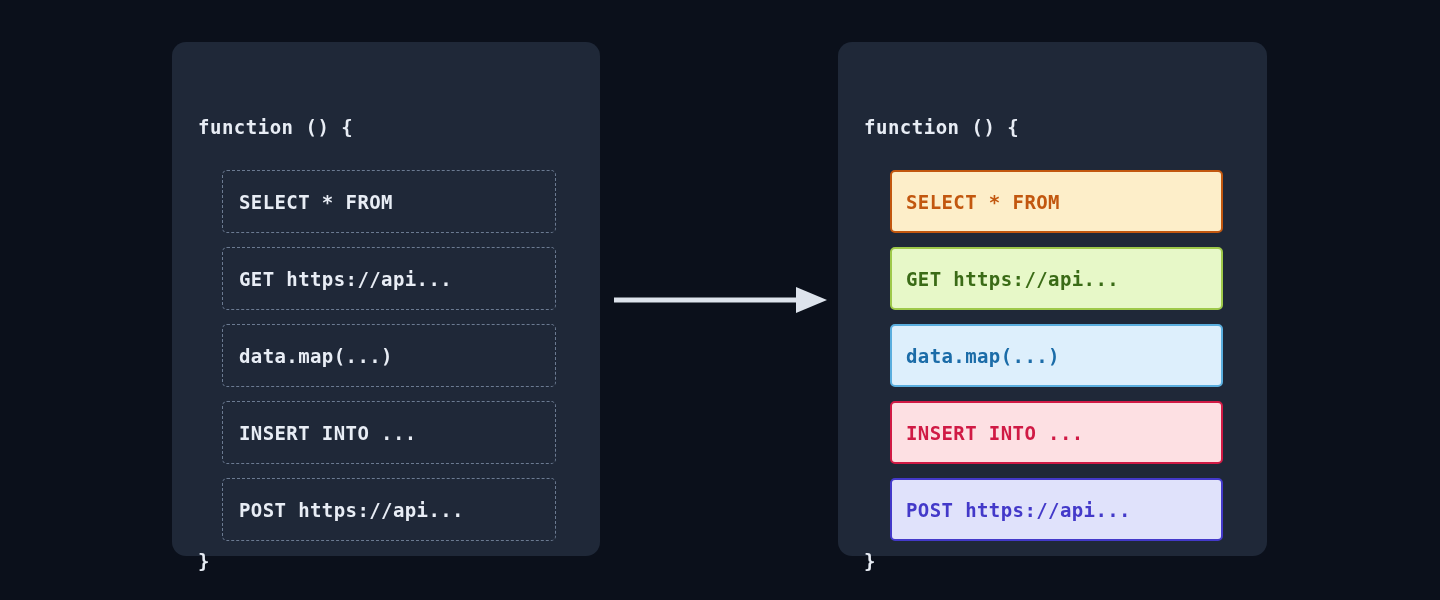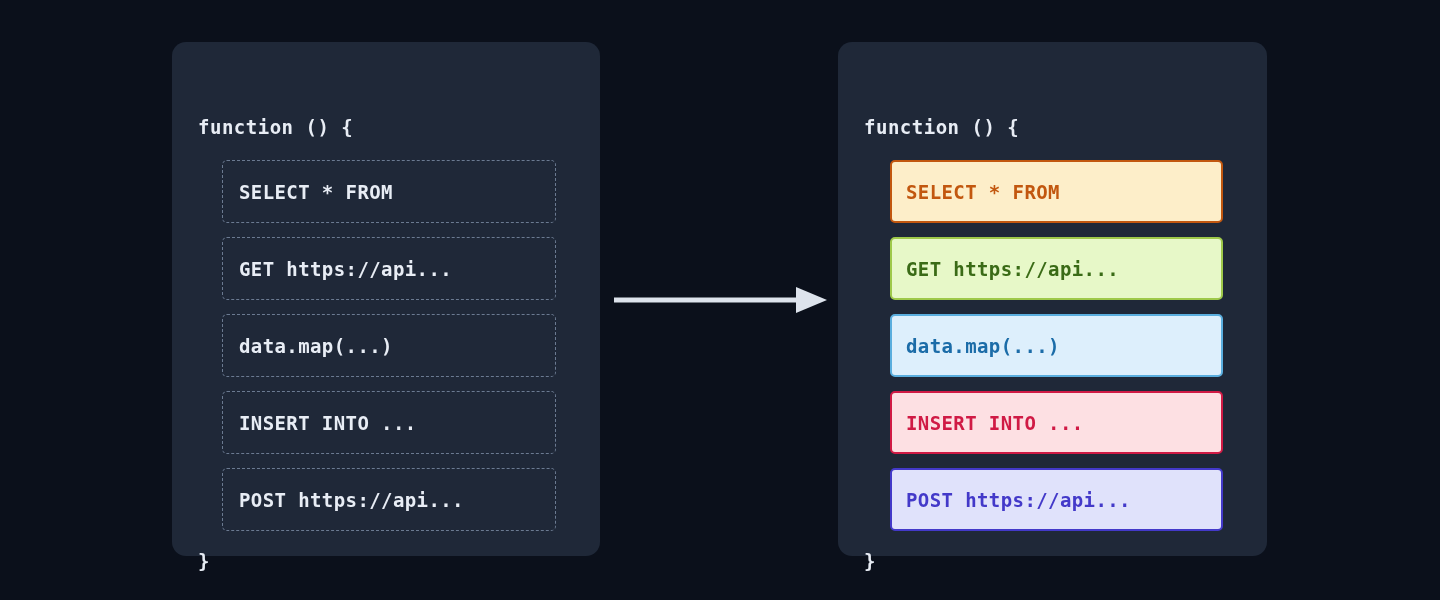--- a/index.html
+++ b/index.html
@@ -50,21 +50,21 @@
     font-weight: bold;
     letter-spacing: 0.5px;
     white-space: pre;
   }
   .code-head { top: 74px; }
   .code-tail { top: 508px; }
 
   .rows {
     position: absolute;
     left: 50px;
-    top: 118px;
+    top: 128px;
     width: 334px;
   }
   .card-right .rows {
     left: 52px;
     width: 333px;
   }
 
   
   .row-plain {
     box-sizing: border-box;

